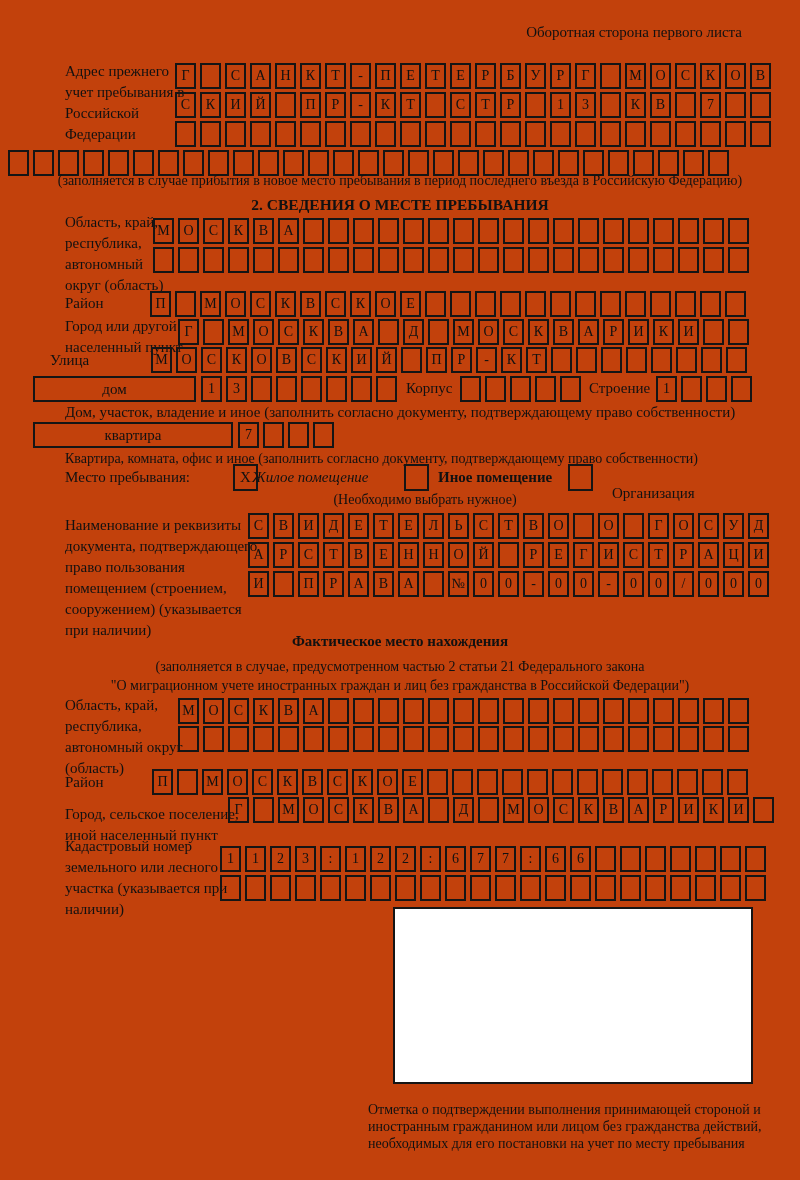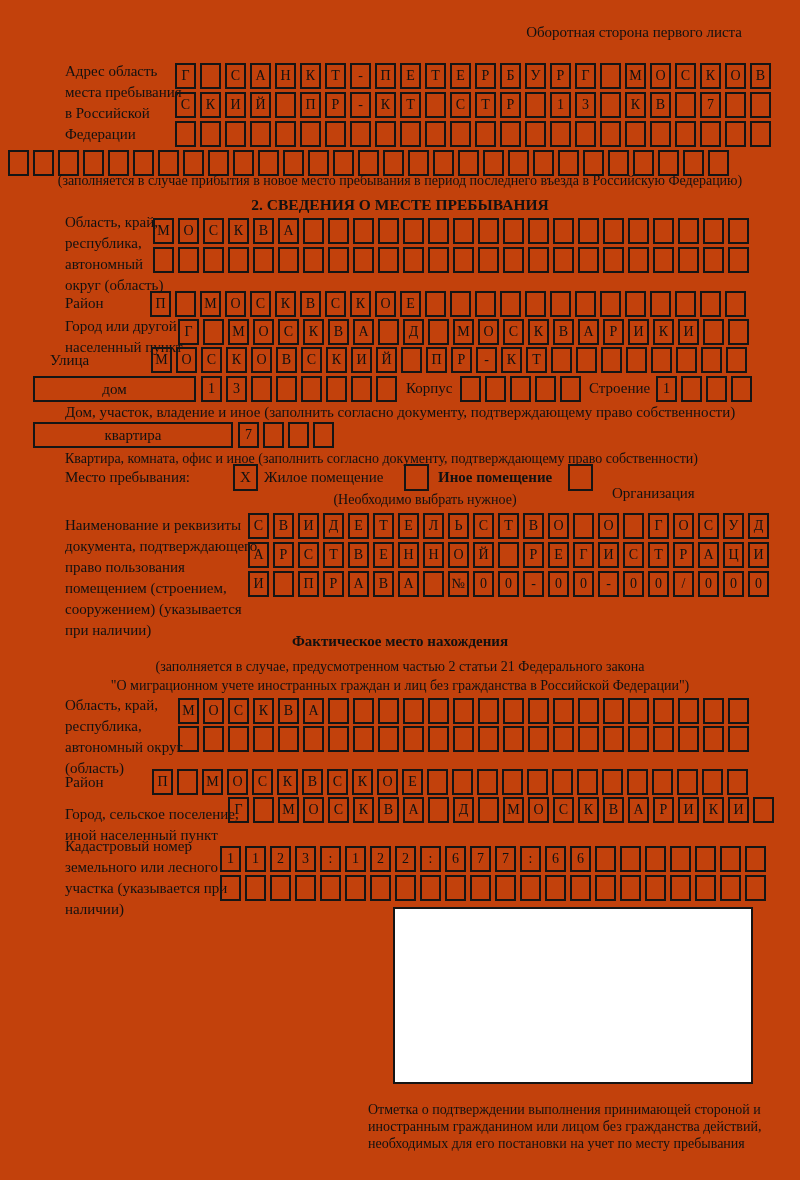--- a/index.html
+++ b/index.html
@@ -19,21 +19,21 @@
        text-align:center;line-height:23px;font-size:15px;}
   .stamp{box-sizing:border-box;border:2px solid #151515;background:#fff;}
 </style>
 </head>
 <body>
 
 <div class="page">
 
   <div class="abs lbl" style="top:22px;right:58px;">Оборотная сторона первого листа</div>
 
-  <div class="abs lbl" style="top:61px;left:65px;width:126px;">Адрес область места пребывания в Российской Федерации</div>
+  <div class="abs lbl" style="top:61px;left:65px;width:126px;">Адрес прежнего учет пребывания в Российской Федерации</div>
   <div class="abs cellrow" style="top:63px;left:175px;">
       <span class="cell">Г</span>
       <span class="cell"></span>
       <span class="cell">С</span>
       <span class="cell">А</span>
       <span class="cell">Н</span>
       <span class="cell">К</span>
       <span class="cell">Т</span>
       <span class="cell">-</span>
       <span class="cell">П</span>
@@ -309,21 +309,21 @@
   <div class="abs cellrow" style="top:422px;left:238px;">
       <span class="cell">7</span>
       <span class="cell"></span>
       <span class="cell"></span>
       <span class="cell"></span>
     </div>
   <div class="abs note" style="top:450px;left:65px;font-size:14px;">Квартира, комната, офис и иное (заполнить согласно документу, подтверждающему право собственности)</div>
 
   <div class="abs lbl" style="top:467px;left:65px;">Место пребывания:</div>
   <span class="abs chk" style="top:464px;left:233px;">X</span>
-  <div class="abs lbl" style="top:467px;left:264px;">Жилое помещение</div>
+  <div class="abs lbl" style="top:467px;left:252px;font-style:italic;">Жилое помещение</div>
   <span class="abs chk" style="top:464px;left:404px;"></span>
   <div class="abs lbl" style="top:467px;left:438px;font-weight:bold;">Иное помещение</div>
   <span class="abs chk" style="top:464px;left:568px;"></span>
   <div class="abs lbl" style="top:483px;left:612px;">Организация</div>
   <div class="abs note" style="top:491px;left:200px;width:450px;text-align:center;font-size:14px;">(Необходимо выбрать нужное)</div>
 
   <div class="abs lbl" style="top:515px;left:65px;width:200px;">Наименование и реквизиты документа, подтверждающего право пользования помещением (строением, сооружением) (указывается при наличии)</div>
   <div class="abs cellrow" style="top:513px;left:248px;">
       <span class="cell">С</span>
       <span class="cell">В</span>

